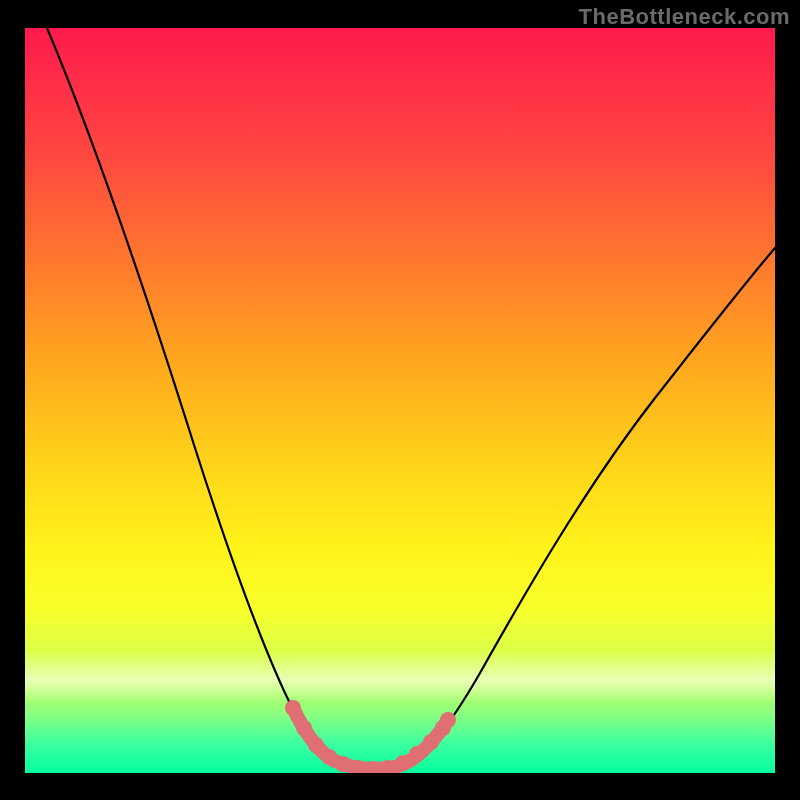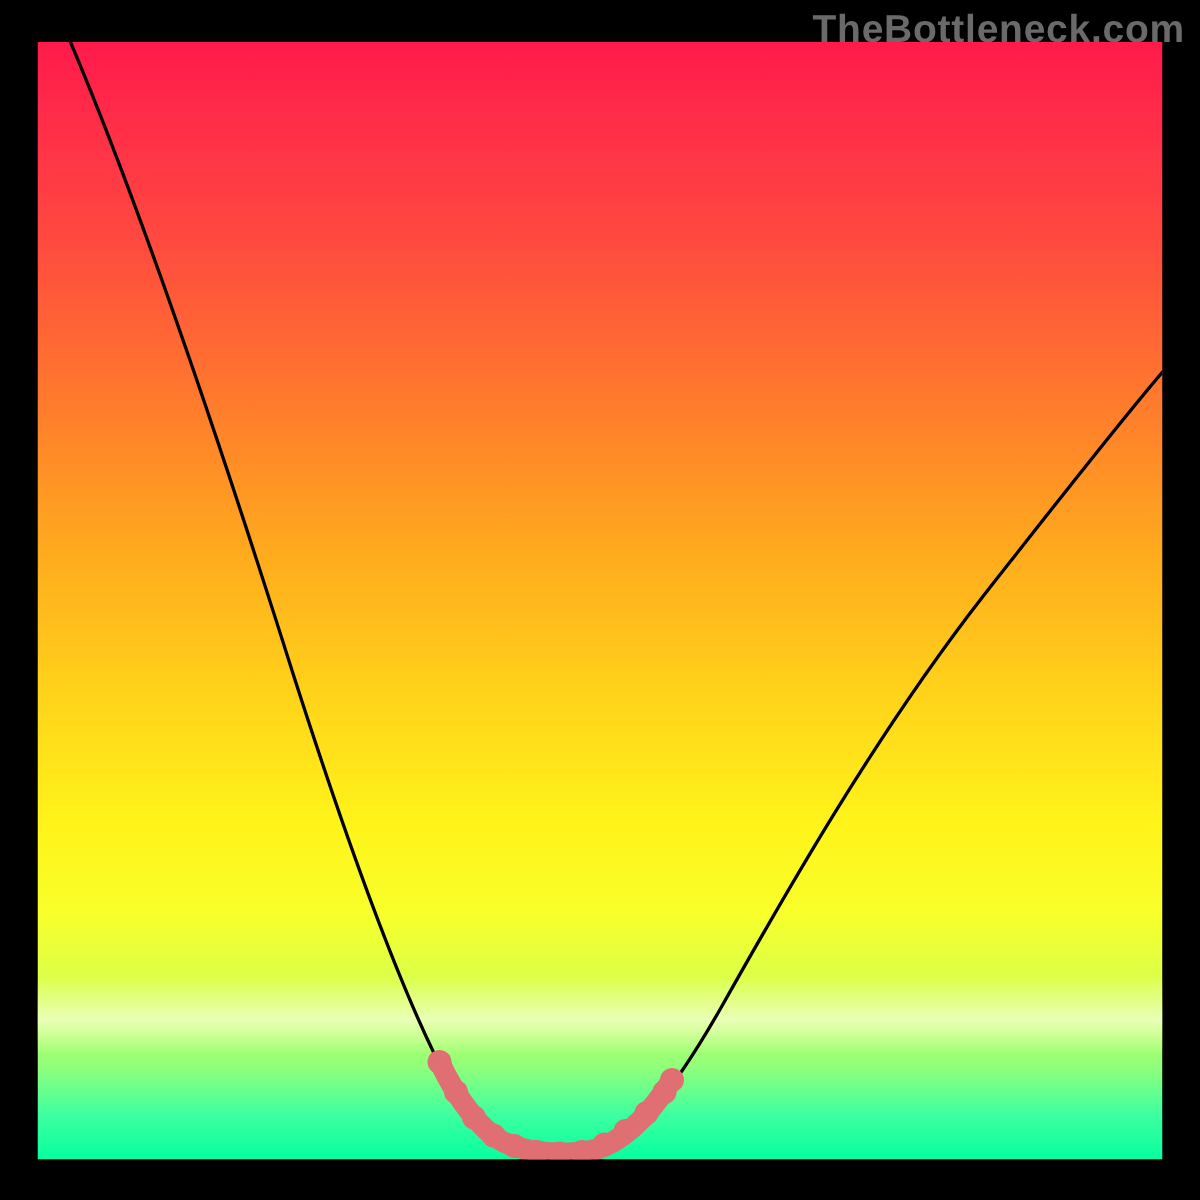--- a/index.html
+++ b/index.html
@@ -17,21 +17,21 @@
     left: 0;
     width: 800px;
     height: 800px;
     background: #000;
   }
   .watermark {
     position: absolute;
     top: 4px;
     right: 10px;
     color: #6a6a6a;
-    font-size: 26px;
+    font-size: 22px;
     font-weight: 600;
     letter-spacing: 0.5px;
     user-select: none;
   }
   .plot {
     position: absolute;
     left: 25px;
     top: 28px;
     width: 750px;
     height: 745px;

